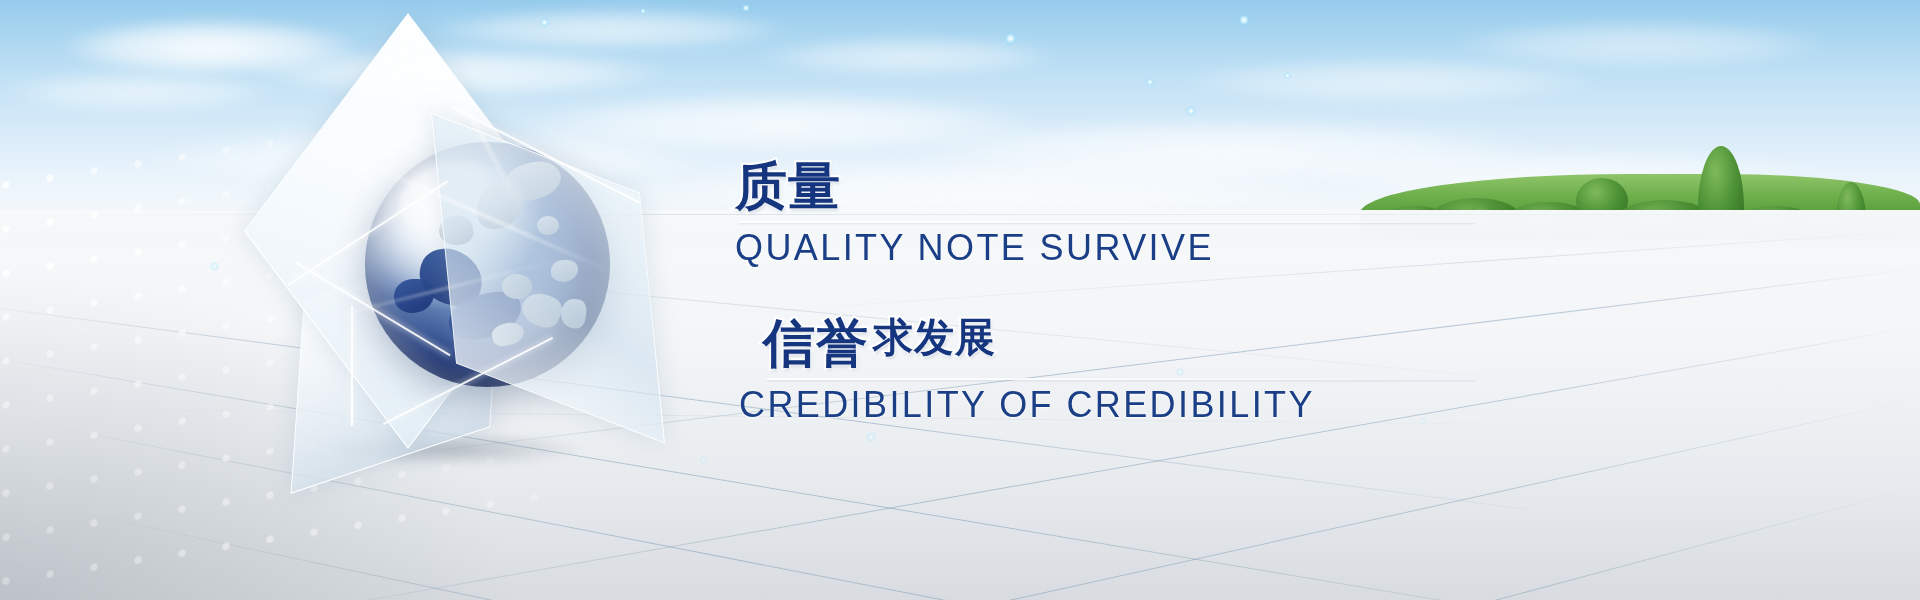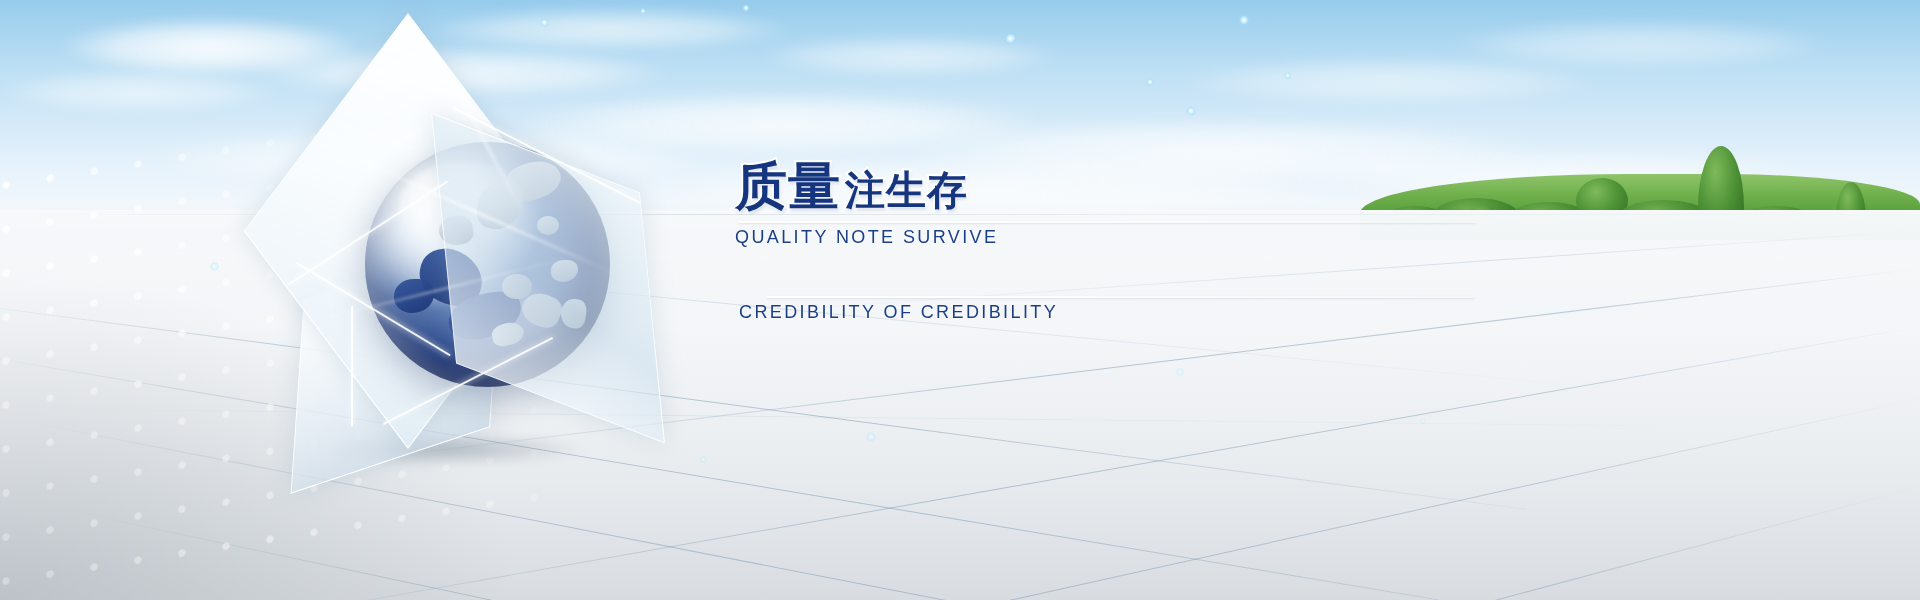--- a/index.html
+++ b/index.html
@@ -225,21 +225,21 @@
   }
   .light-streak {
     position:absolute; background:linear-gradient(90deg, rgba(255,255,255,0), rgba(255,255,255,.85), rgba(255,255,255,0));
     filter:blur(1.6px);
   }
 
   
   .copy { position:absolute; left:735px; top:160px; width:740px; }
 
   .cn-line {
-    display:flex; align-items:flex-end; white-space:nowrap;
+    display:flex; align-items:flex-start; white-space:nowrap;
     line-height:1;
   }
   .cn-big, .cn-small {
     color:#15357f;
     font-family:"DejaVu Sans","Liberation Sans",sans-serif;
     font-weight:700;
     letter-spacing:1px;
     -webkit-text-stroke:4px #ffffff;
     paint-order:stroke fill;
     text-shadow:
@@ -249,21 +249,21 @@
   .cn-big   { font-size:52px; }
   .cn-small { font-size:40px; margin-left:4px; padding-bottom:2px; }
 
   .rule {
     height:2px; margin:9px 0 4px 4px;
     background:linear-gradient(90deg, rgba(255,255,255,.95) 0%, rgba(255,255,255,.75) 45%, rgba(255,255,255,0) 100%);
     box-shadow:0 1px 2px rgba(130,150,175,.22);
   }
 
   .en-line {
-    color:#1b3f86; font-size:18px; font-weight:400;
+    color:#1b3f86; font-size:36px; font-weight:400;
     letter-spacing:2.4px; white-space:nowrap;
     font-family:"Liberation Sans","DejaVu Sans",sans-serif;
     text-shadow:0 1px 2px rgba(255,255,255,.85);
   }
 
   .block-1 { margin-bottom:48px; }
   .block-2 { margin-left:28px; }
   .block-2 .en-line { margin-left:-24px; }
 </style>
 </head>
@@ -475,26 +475,29 @@
     <div class="light-streak" style="left:70px;  top:130px; width:300px; height:3px; transform:rotate(24deg); opacity:.8;"></div>
     <div class="light-streak" style="left:40px;  top:210px; width:280px; height:2px; transform:rotate(-14deg); opacity:.6;"></div>
     <div class="light-streak" style="left:150px; top:60px;  width:160px; height:4px; transform:rotate(62deg); opacity:.55;"></div>
   </div>
 
   <div class="copy">
 
     <div class="block-1">
       <div class="cn-line">
         <span class="cn-big">质量</span>
-        <span class="cn-small">注生存</span>
       </div>
       <div class="rule"></div>
       <div class="en-line">QUALITY  NOTE  SURVIVE</div>
     </div>
 
     <div class="block-2">
+      <div class="cn-line">
+        <span class="cn-big">信誉</span>
+        <span class="cn-small">求发展</span>
+      </div>
       <div class="rule"></div>
       <div class="en-line">CREDIBILITY  OF  CREDIBILITY</div>
     </div>
 
   </div>
 
 </div>
 
 </body></html>

